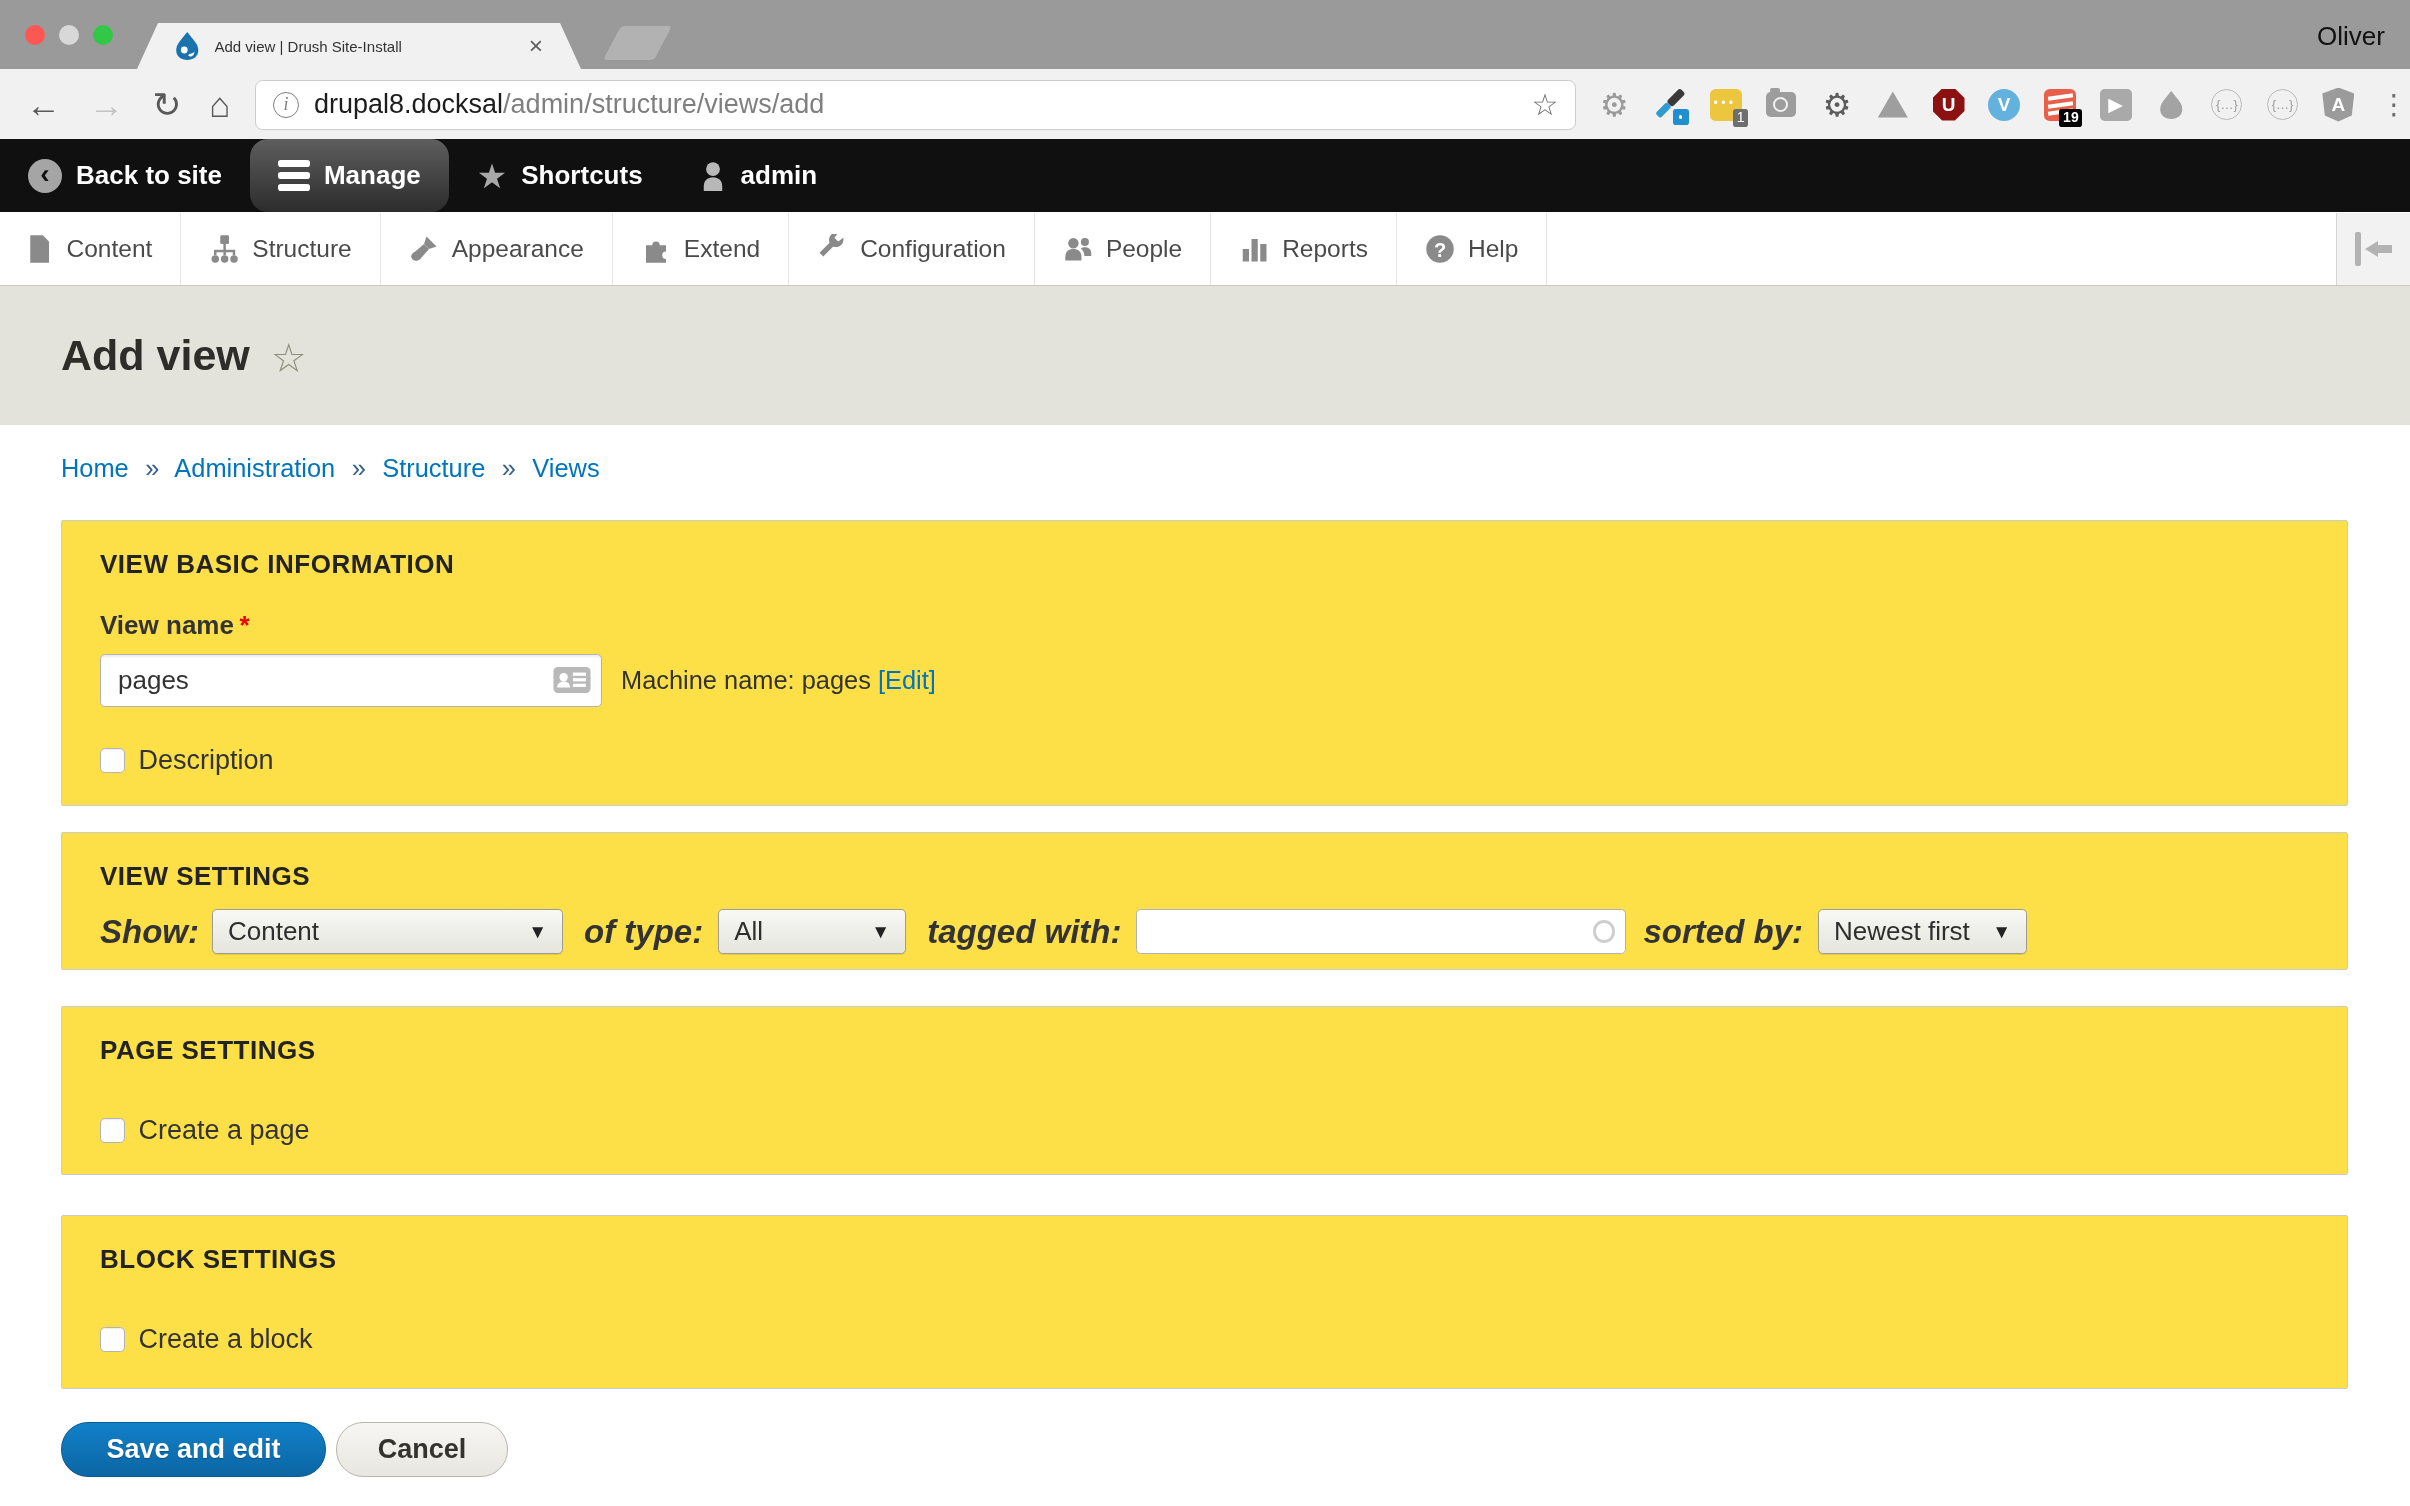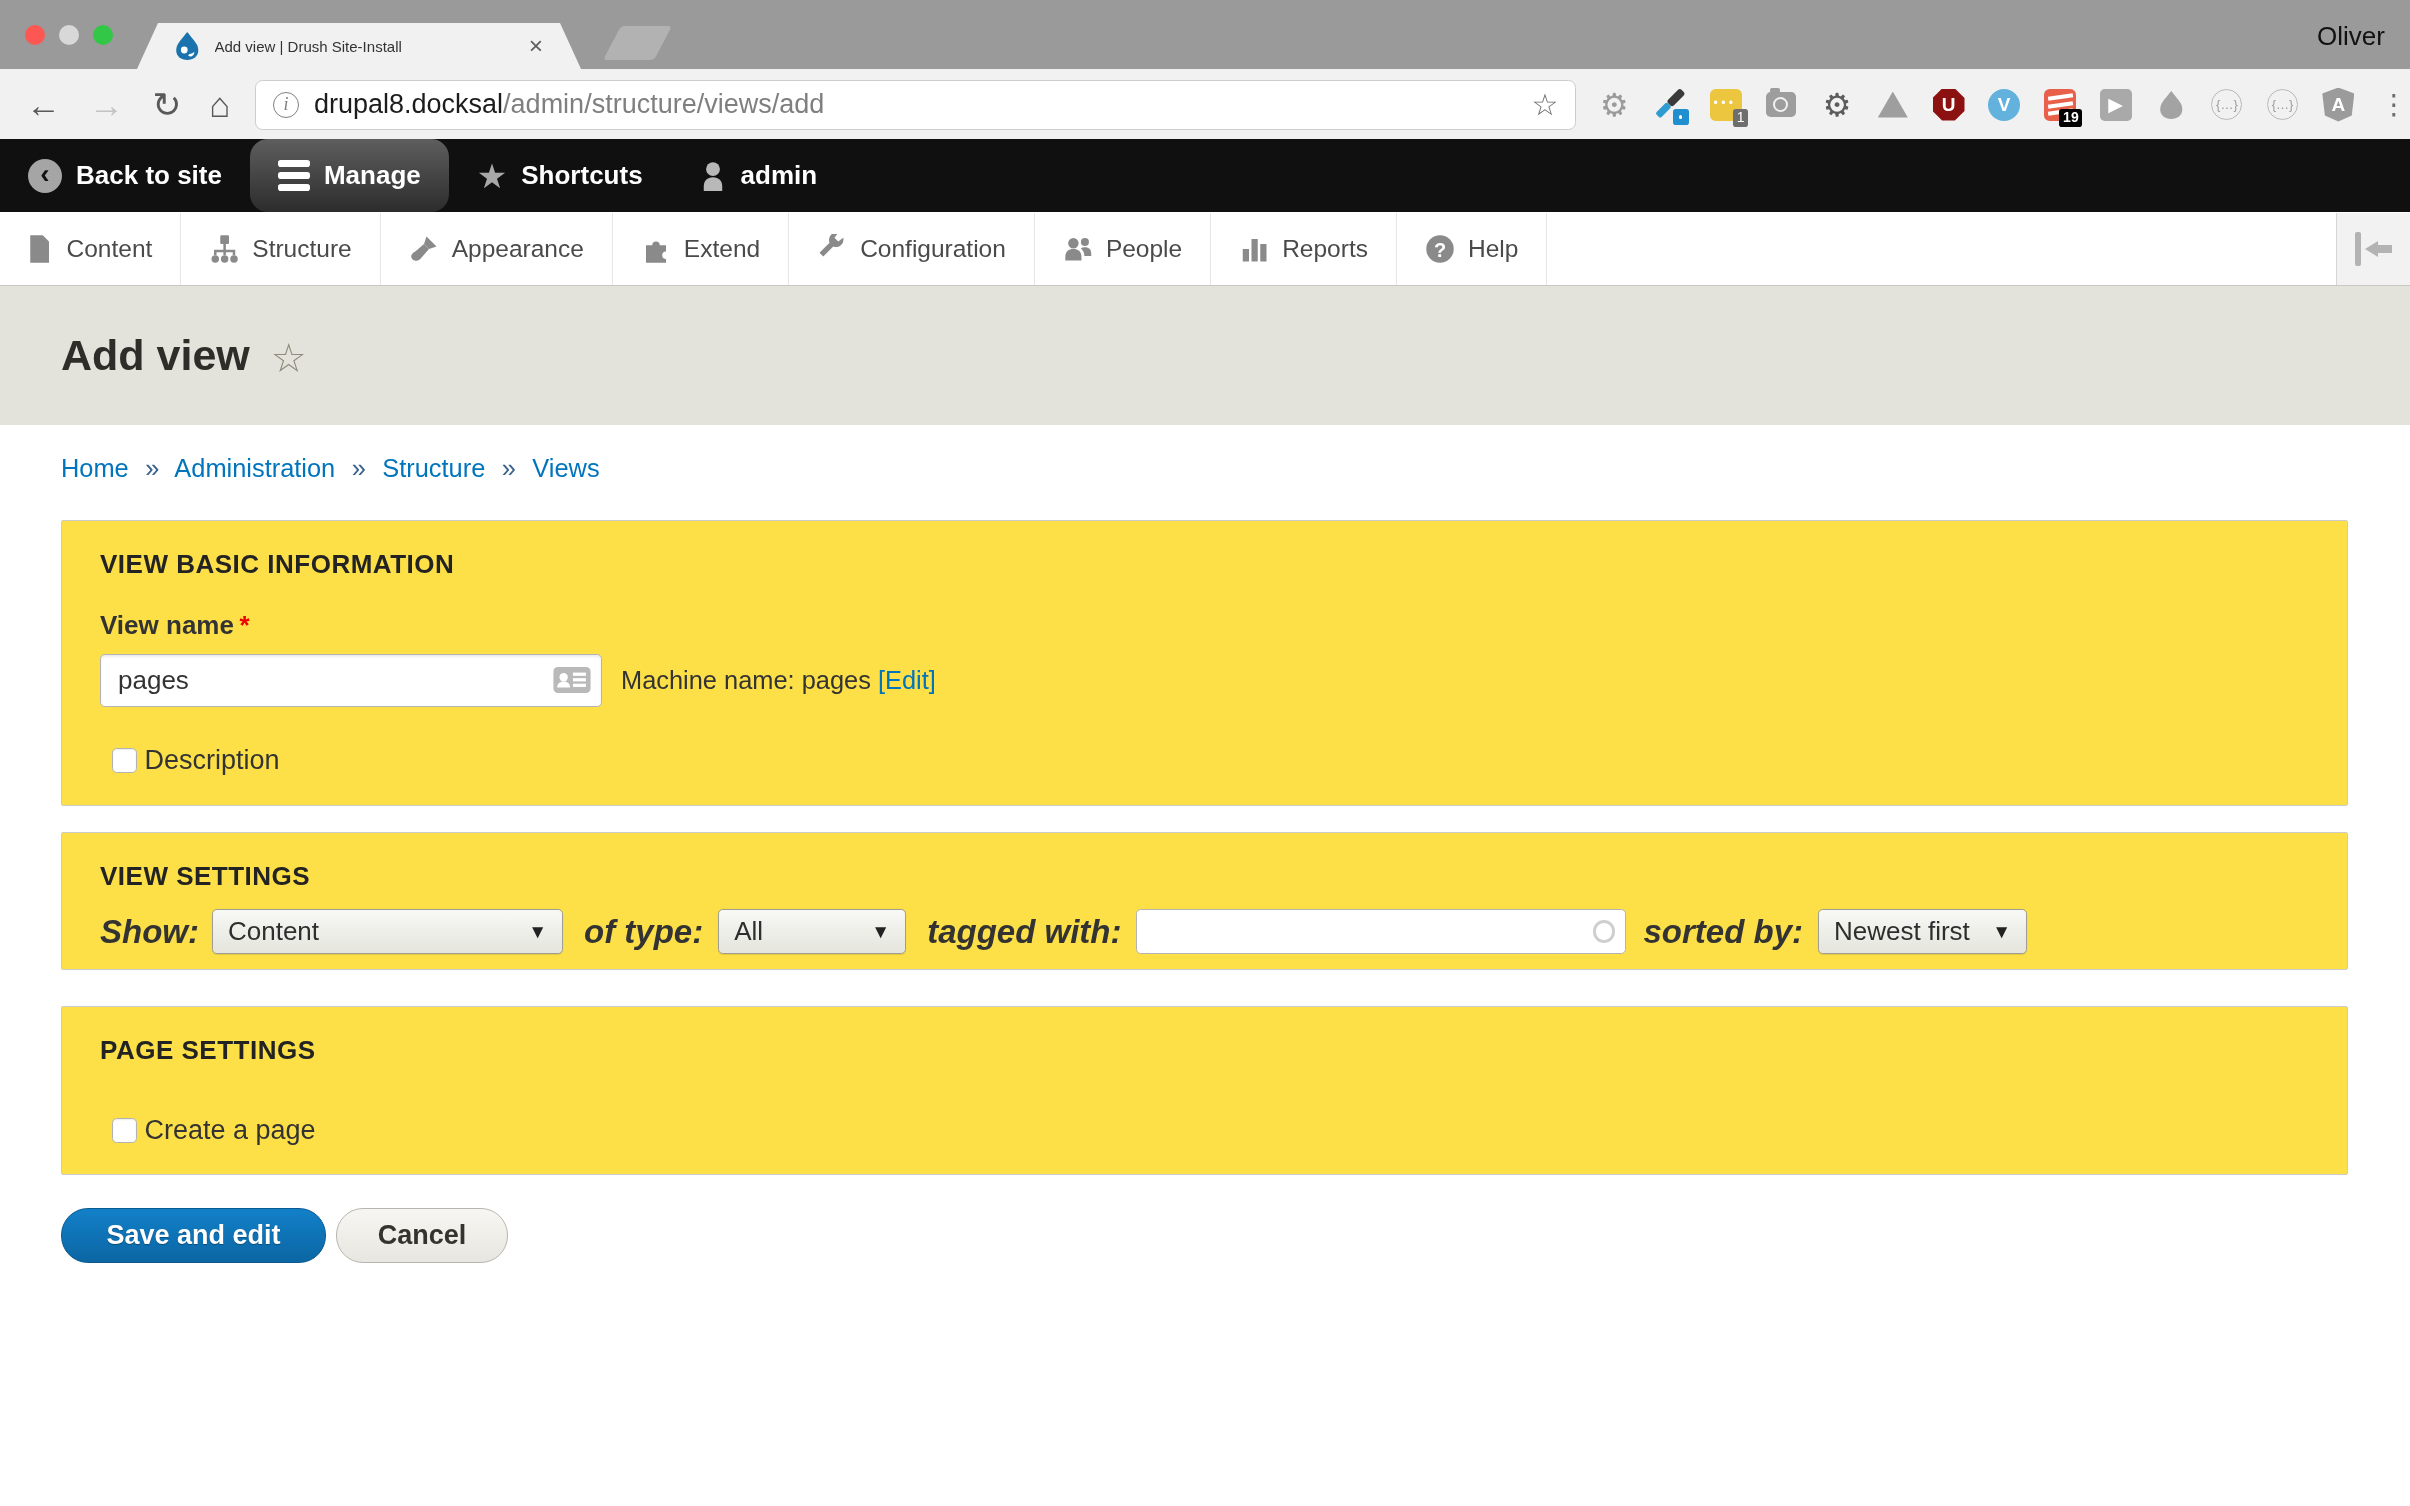--- a/index.html
+++ b/index.html
@@ -126,21 +126,21 @@
   .viewname-row { display: flex; align-items: center; margin-top: 13px; }
   .text-input { height: 53px; border: 0.9px solid #b3b3b3; border-radius: 4.7px; background: #fff;
     font-size: 26px; color: #333; padding: 0 17px; font-family: inherit;
     box-shadow: inset 0 1.9px 2.8px rgba(0,0,0,0.08); }
   .viewname-wrap { position: relative; width: 502px; }
   .viewname-wrap .text-input { width: 100%; }
   .card-icon { position: absolute; right: 11.3px; top: 13px; }
   .machine-name { font-size: 25.4px; color: #333; margin-left: 19px; }
   .machine-name a { color: #0074bd; text-decoration: none; }
 
-  .checkbox-row { display: flex; align-items: center; gap: 7px; margin-left: 12px; }
+  .checkbox-row { display: flex; align-items: center; gap: 13px; }
   .checkbox { width: 25.4px; height: 25.4px; border: 0.9px solid #b3b3b3; border-radius: 4.7px; background: #fff;
     box-shadow: inset 0 0.9px 1.9px rgba(0,0,0,0.08); }
   .checkbox-label { font-size: 27px; color: #333; }
   .fs1 .checkbox-row { margin-top: 38px; }
   .fs3 .checkbox-row, .fs4 .checkbox-row { margin-top: 49px; }
 
   .settings-row { display: flex; align-items: center; margin-top: 17px; }
   .inline-label { font-size: 33px; font-weight: bold; color: #333; white-space: nowrap; font-style: italic; }
   .select { height: 45px; border: 0.9px solid #9f9e96; border-radius: 4.7px;
     background: linear-gradient(#f8f8f5, #e5e5dd); display: flex; align-items: center;
@@ -423,20 +423,27 @@
     </div>
 
     <div class="fieldset fs3">
       <div class="fs-heading">PAGE SETTINGS</div>
       <div class="checkbox-row">
         <div class="checkbox"></div>
         <span class="checkbox-label">Create a page</span>
       </div>
     </div>
 
+    <div class="fieldset fs4">
+      <div class="fs-heading">BLOCK SETTINGS</div>
+      <div class="checkbox-row">
+        <div class="checkbox"></div>
+        <span class="checkbox-label">Create a block</span>
+      </div>
+    </div>
 
     <div class="actions">
       <button class="btn btn-primary">Save and edit</button>
       <button class="btn btn-cancel">Cancel</button>
     </div>
 
   </div>
 </div>
 
 

